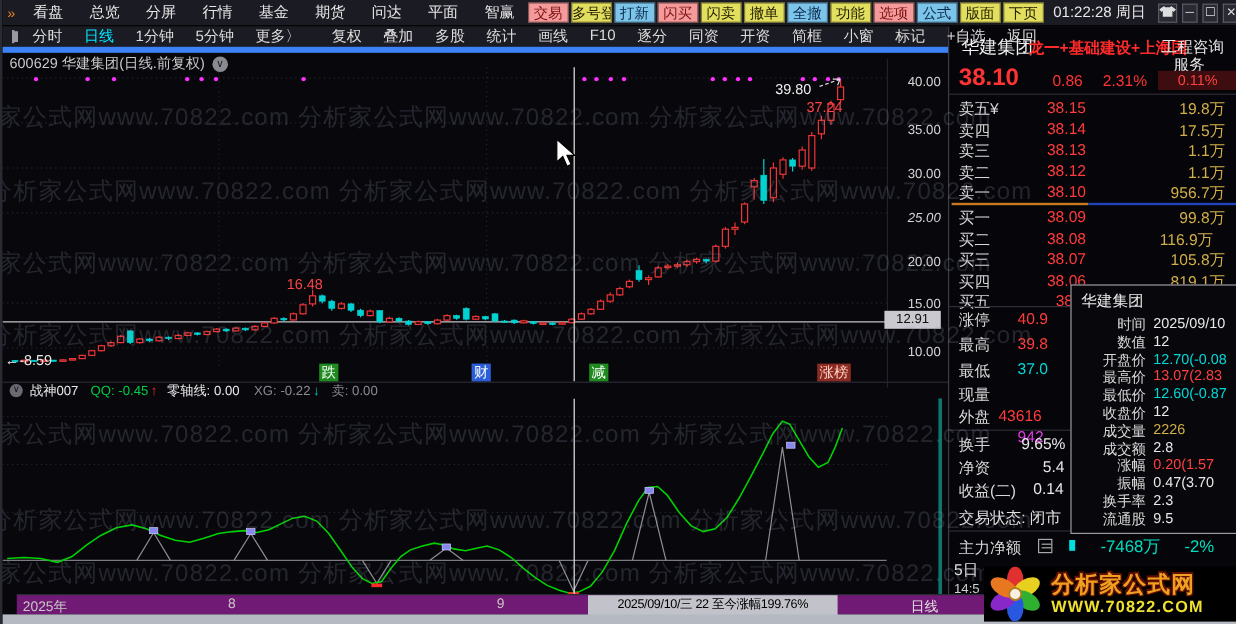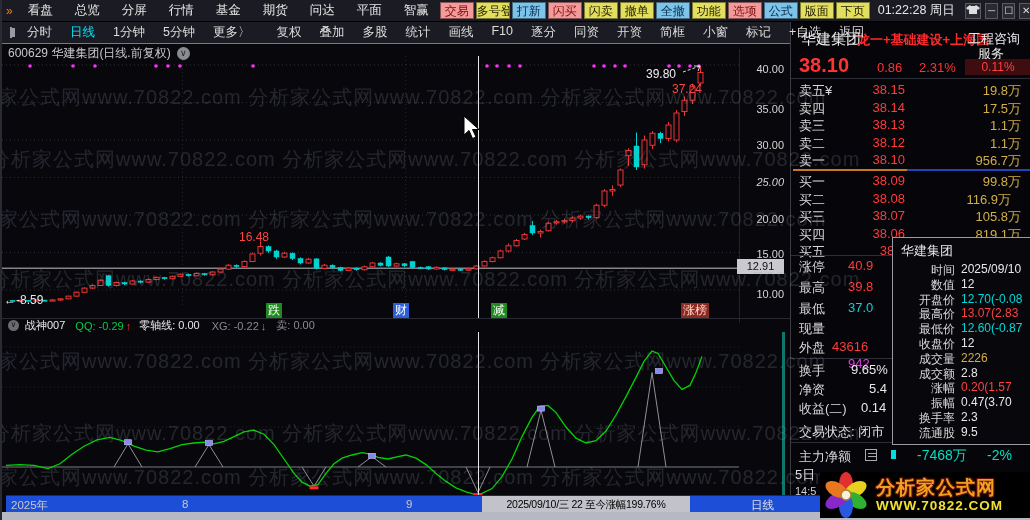--- a/index.html
+++ b/index.html
@@ -17,21 +17,21 @@
   .qb { width:34px; height:17px; line-height:16px; text-align:center; font-size:12px;
     margin-right:2px; border:1px solid rgba(0,0,0,.45); white-space:nowrap; overflow:hidden; }
   .qb-pink   { background:#f59a9a; color:#7a1010; }
   .qb-yellow { background:#e3df5e; color:#201c00; }
   .qb-blue   { background:#7cc4ea; color:#0a2a4a; }
   #clock { color:#e8e8e8; font-size:12.5px; margin:0 10px 0 6px; white-space:nowrap; }
   .win-btn { width:22px; height:16px; margin-right:4px; background:#2a2a33; border:1px solid #5a5a64;
     color:#ddd; font-size:10px; line-height:14px; text-align:center; }
   
   #toolbar2 { position:absolute; left:0; top:22px; width:788px; height:22px;
-    background:#1b1b23; display:flex; align-items:center; z-index:25; border-bottom:1px solid #3b82f6; }
+    background:#1b1b23; display:flex; align-items:center; z-index:25; border-bottom:5px solid #3b82f6; }
   .tb-icon { width:13px; height:11px; border:1px solid #9a9aa2; margin:0 6px 0 8px; position:relative; }
   .tb-icon:after { content:""; position:absolute; left:0; top:0; width:4px; height:9px; background:#9a9aa2; }
   .tb-item { color:#dcdcdc; font-size:12.5px; padding:0 9px; white-space:nowrap; }
   .tb-item.active { color:#00e5ff; }
   .tb-sep { width:1px; height:12px; background:#3a3a44; margin:0 4px; }
   
   #chart-title-row { position:absolute; left:6px; top:45px; color:#c9c9c9; font-size:12px; z-index:15;
     display:flex; align-items:center; }
   .chev-circle { display:inline-block; width:13px; height:13px; border-radius:50%; background:#8a8a92;
     color:#222; font-size:9px; line-height:12px; text-align:center; margin-left:6px; }
@@ -51,21 +51,21 @@
     border-top:1px solid #2a2a32; display:flex; align-items:center; font-size:11px; white-space:nowrap; }
   .ih-circle { display:inline-block; width:11px; height:11px; border-radius:50%; background:#6a6a72;
     color:#16161c; font-size:8px; line-height:10px; text-align:center; margin:0 6px 0 6px; }
   
   .tag { position:absolute; top:303px; height:15px; line-height:15px; padding:0 2px;
     font-size:12px; color:#fff; z-index:15; }
   .tag-green { background:#1f8a1f; }
   .tag-blue  { background:#2b5fd9; }
   .tag-red   { background:#8b2a22; color:#ffd0c0; }
   
-  #xaxis-bar { position:absolute; left:4px; top:495px; width:888px; height:17px; background:#1d4ed8;
+  #xaxis-bar { position:absolute; left:12px; top:495px; width:888px; height:17px; background:#701a75;
     z-index:25; border-top:1px solid #2a2a32; }
   .xlab { position:absolute; top:2px; color:#c8c8c8; font-size:11.5px; }
   #date-highlight { position:absolute; left:476px; top:0px; width:208px; height:17px;
     background:#c2c2ca; color:#000; font-size:10.5px; line-height:17px; text-align:center;
     letter-spacing:-0.3px; white-space:nowrap; }
   #period-label { position:absolute; left:745px; top:2px; color:#e0e0e0; font-size:11.5px; }
   #bottom-strip { position:absolute; left:0; top:512px; width:1030px; height:8px; background:#b4b9c2; z-index:28; }
   
   #right-panel { position:absolute; left:788px; top:22px; width:242px; height:490px;
     background:#05050a; border-left:1px solid #3c3c46; z-index:20; font-size:13px; }
@@ -402,21 +402,21 @@
   <div id="baseline-badge">12.91</div>
 
   <div class="tag tag-green" style="left:264px;">跌</div>
   <div class="tag tag-blue" style="left:391px;">财</div>
   <div class="tag tag-green" style="left:489px;">减</div>
   <div class="tag tag-red" style="left:679px;">涨榜</div>
 
   <div id="ind-header">
     <span class="ih-circle">∨</span>
     <span style="color:#e8e8e8;">战神007</span>
-    <span style="color:#00cc44;margin-left:10px;">QQ: -0.29</span>
+    <span style="color:#00cc44;margin-left:10px;">QQ: -0.45</span>
     <span style="color:#ff3333;margin-left:2px;">↑</span>
     <span style="color:#e8e8e8;margin-left:8px;">零轴线: 0.00</span>
     <span style="color:#8a8a94;margin-left:12px;">XG: -0.22</span>
     <span style="color:#00cccc;margin-left:2px;">↓</span>
     <span style="color:#8a8a94;margin-left:10px;">卖: 0.00</span>
   </div>
 
   <svg id="indicator-chart" width="737" height="163" viewBox="0 0 737 163">
       <line x1="0" y1="15" x2="737" y2="15" stroke="#26262e" stroke-width="1" stroke-dasharray="1,3"></line>
       <line x1="0" y1="55" x2="737" y2="55" stroke="#26262e" stroke-width="1" stroke-dasharray="1,3"></line>

